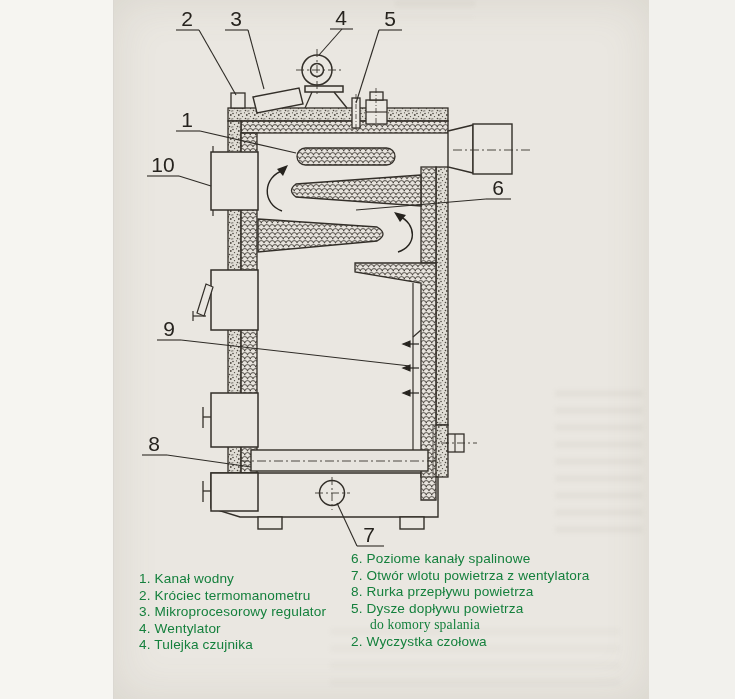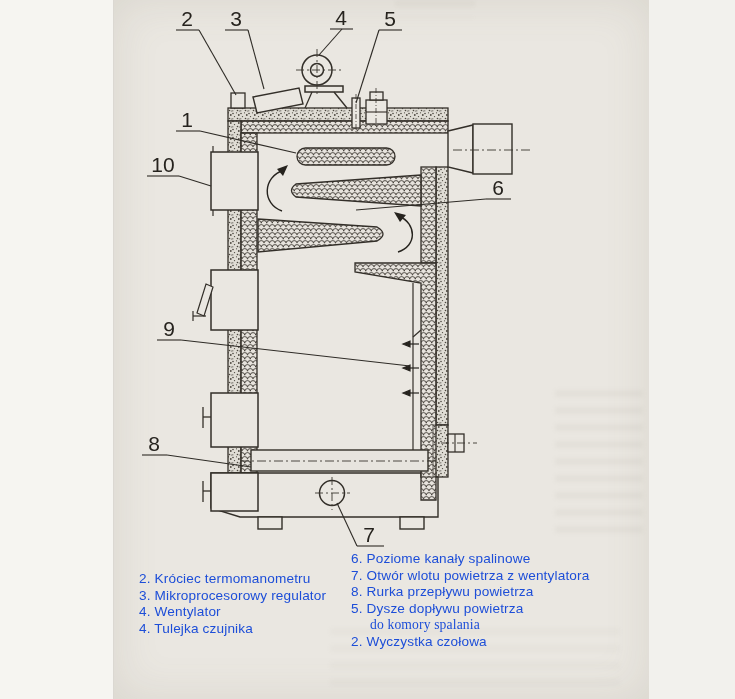--- a/index.html
+++ b/index.html
@@ -9,21 +9,21 @@
   .paper{position:absolute;top:0;left:113px;width:535px;height:699px;
          background:#eae7e1;
          box-shadow:inset 0 0 45px rgba(120,112,95,.14);
          border-left:1px solid rgba(0,0,0,.06);
          border-right:1px solid rgba(0,0,0,.05);}
   .margin-right{position:absolute;top:0;left:649px;width:86px;height:699px;background:#f2f1ed;}
   .bleed{position:absolute;filter:blur(2.2px);opacity:.5;pointer-events:none;
          background:repeating-linear-gradient(180deg,
             rgba(150,144,132,.22) 0 7px, rgba(0,0,0,0) 7px 17px);}
   svg.diagram{position:absolute;top:0;left:0;}
-  .legend{position:absolute;color:#1d4ed8;font-size:13.6px;line-height:16.6px;
+  .legend{position:absolute;color:#15803d;font-size:13.6px;line-height:16.6px;
           font-weight:500;letter-spacing:.15px;}
   .legend-col{display:flex;flex-direction:column;}
   .legend .indent{padding-left:19px;font-family:Liberation Serif, serif;}
   text.callout{font-family:"Liberation Sans",sans-serif;font-size:21px;
                font-weight:500;fill:#26231e;}
 </style>
 </head>
 <body>
 
 <div class="stage">
@@ -225,20 +225,21 @@
       <text class="callout" x="390" y="26">5</text>
       <text class="callout" x="498" y="195">6</text>
       <text class="callout" x="369" y="542">7</text>
       <text class="callout" x="154" y="451">8</text>
       <text class="callout" x="169" y="336">9</text>
       <text class="callout" x="163" y="172">10</text>
     </g>
   </svg>
 
   <div class="legend legend-col" style="left:139px;top:571px;">
+    <div>1. Kanał wodny</div>
     <div>2. Króciec termomanometru</div>
     <div>3. Mikroprocesorowy regulator</div>
     <div>4. Wentylator</div>
     <div>4. Tulejka czujnika</div>
   </div>
   <div class="legend legend-col" style="left:351px;top:551px;">
     <div>6. Poziome kanały spalinowe</div>
     <div>7. Otwór wlotu powietrza z wentylatora</div>
     <div>8. Rurka przepływu powietrza</div>
     <div>5. Dysze dopływu powietrza</div>

